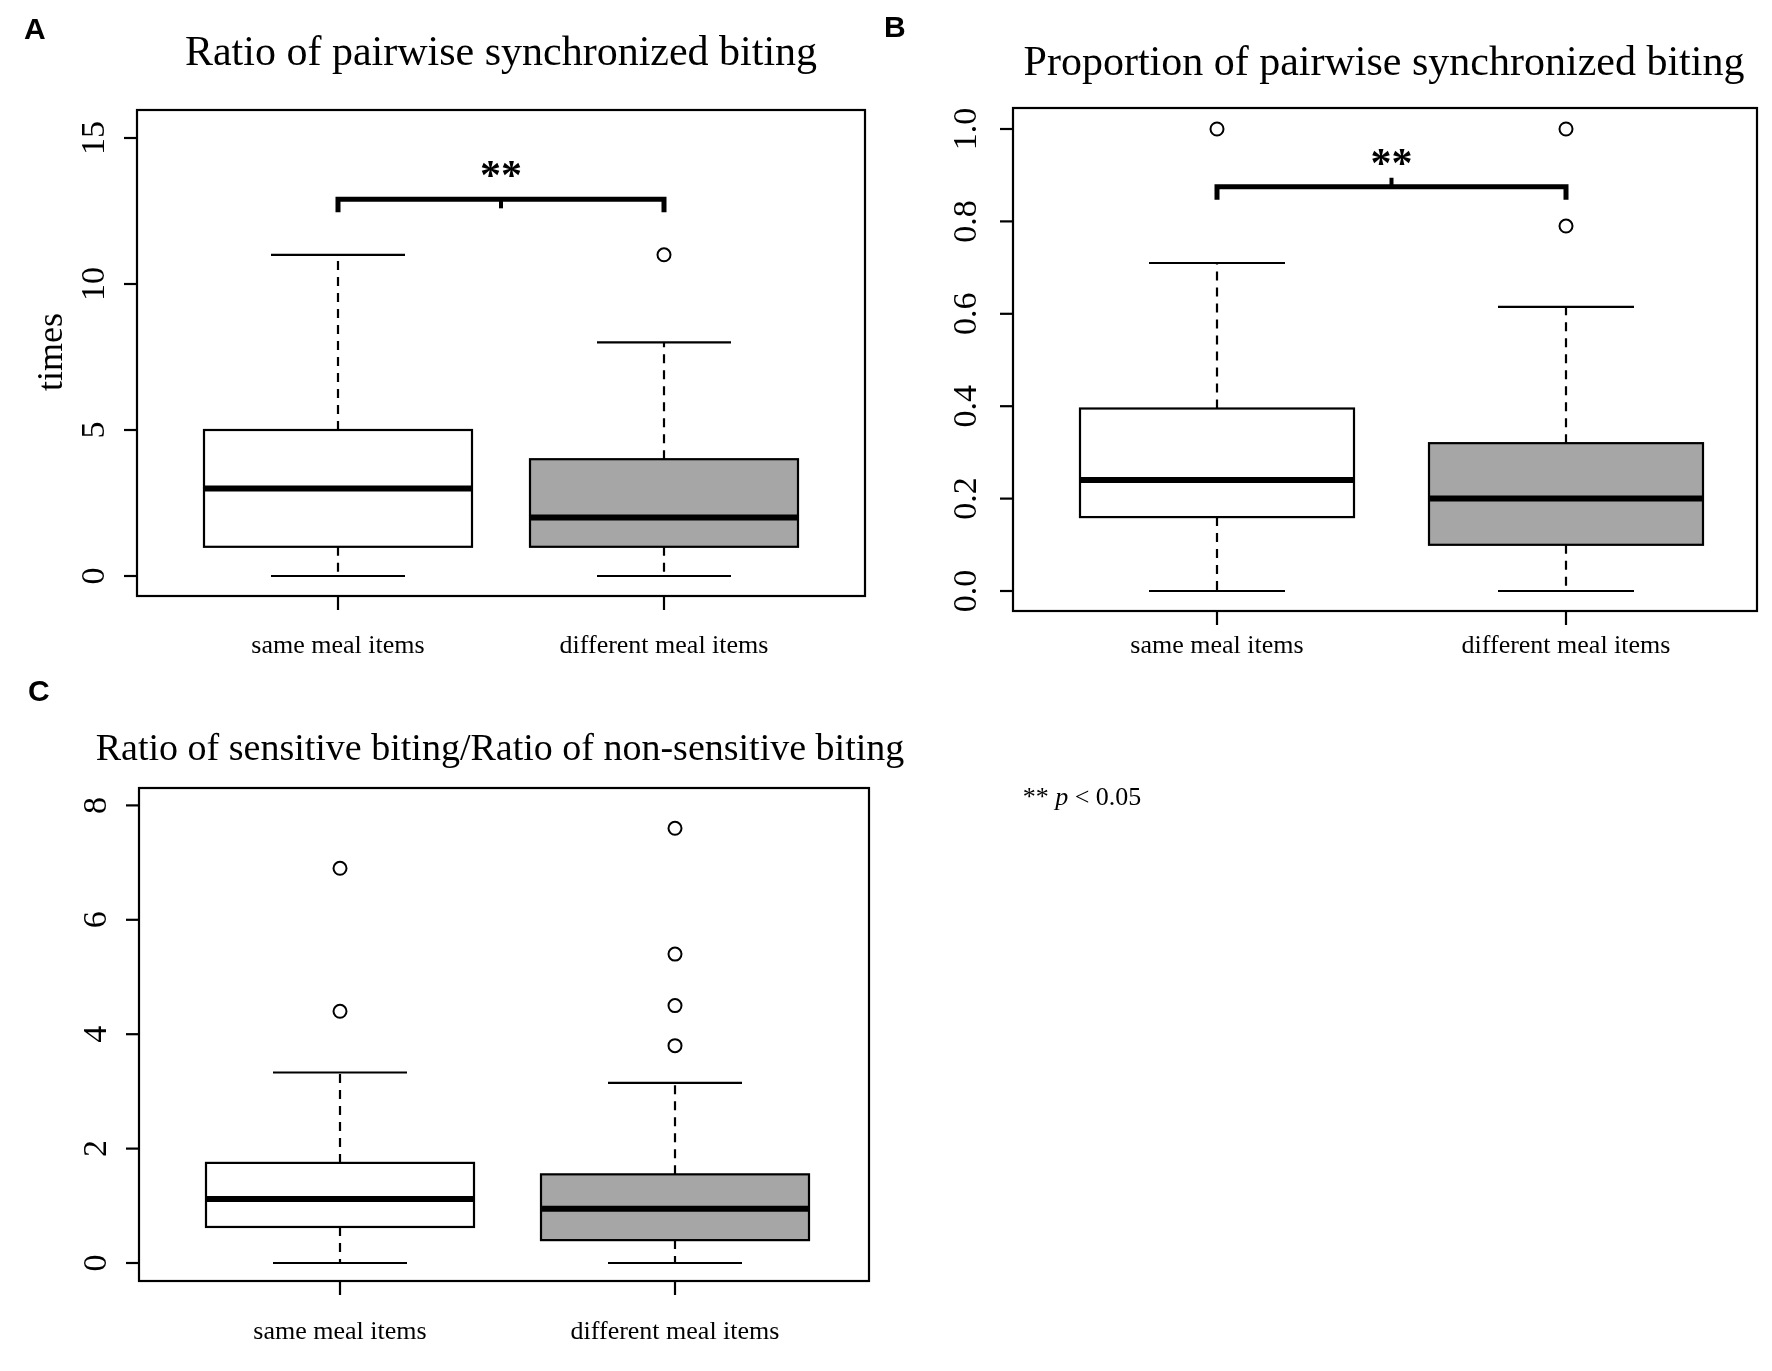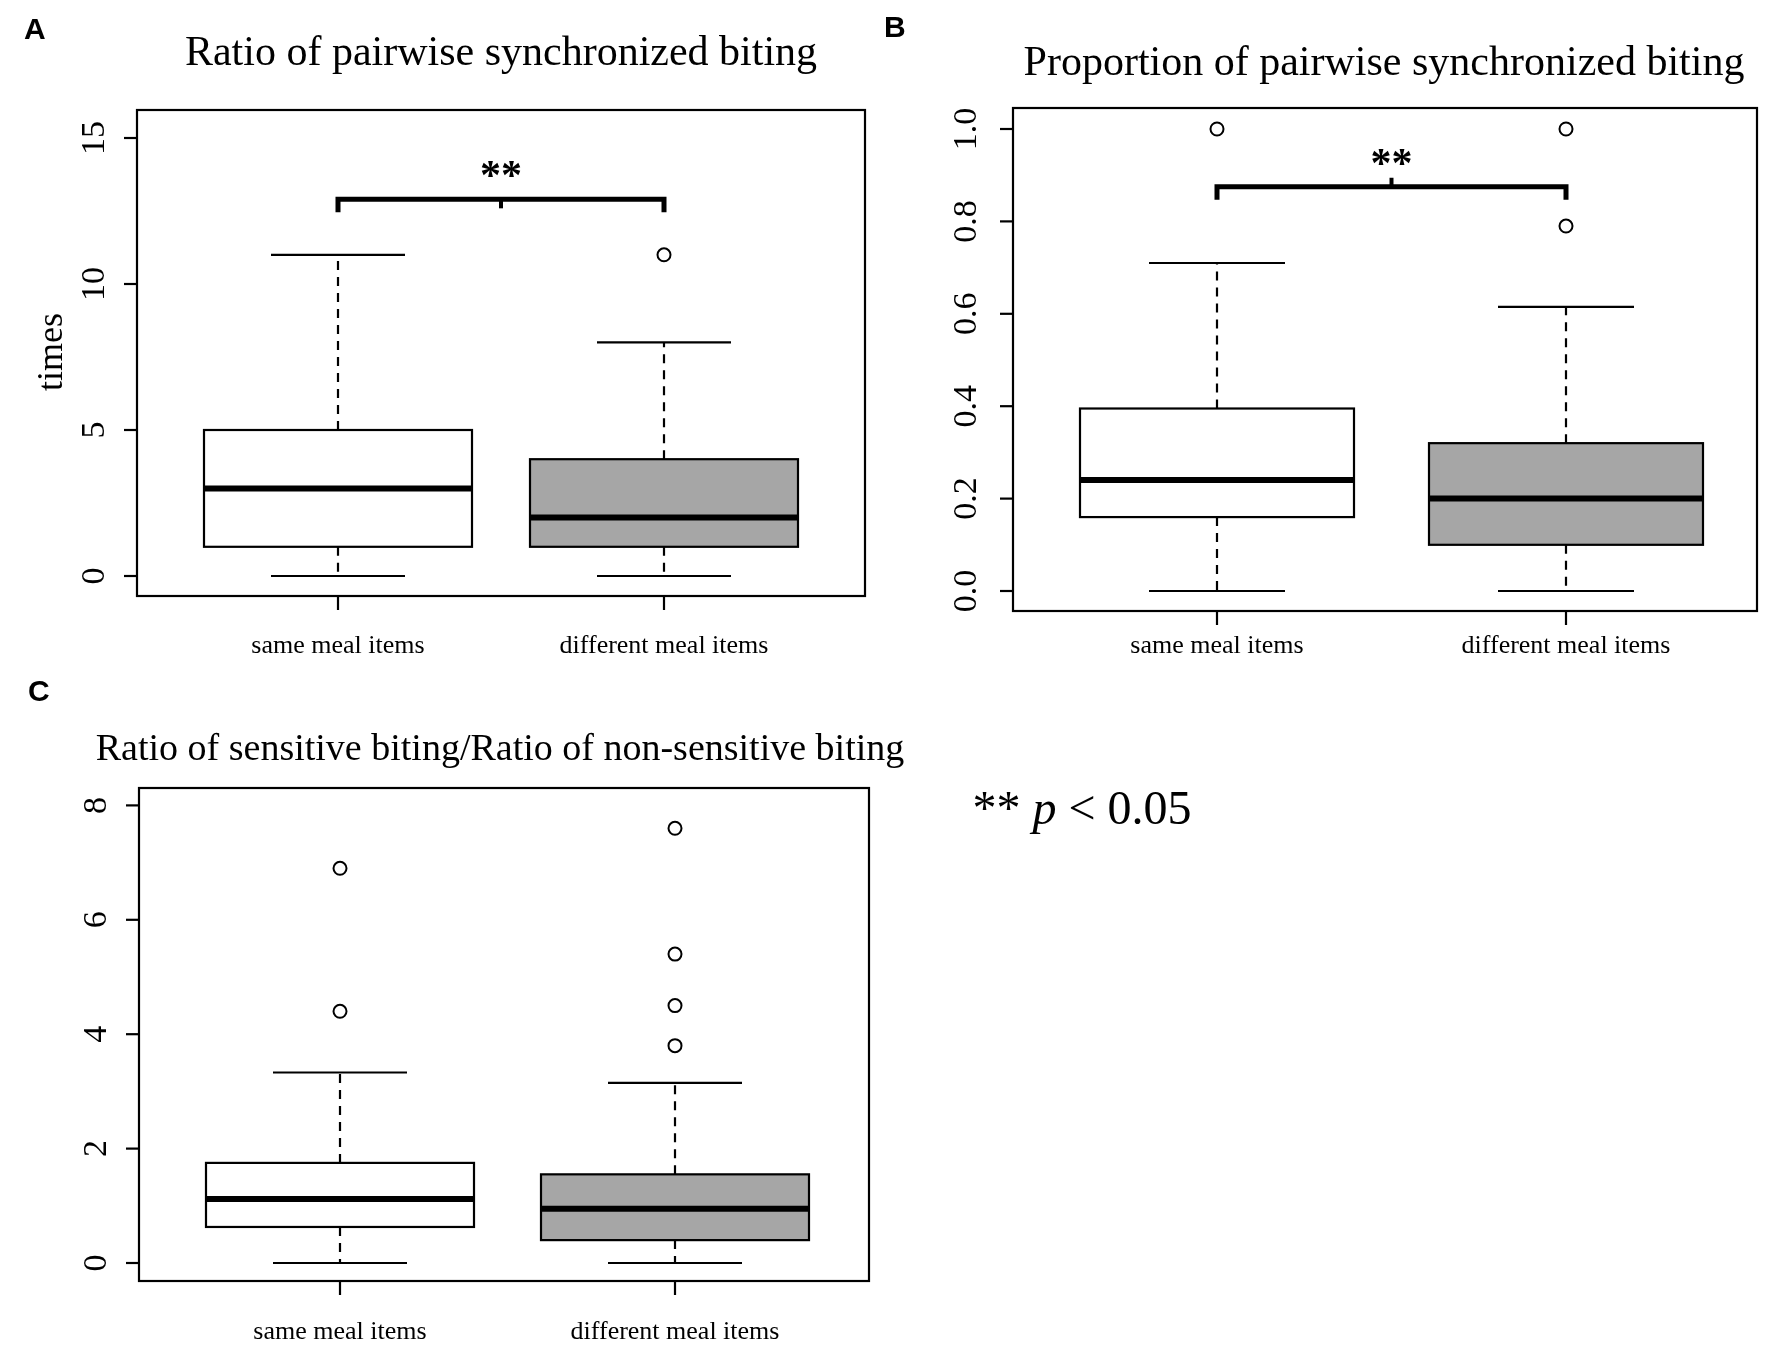--- a/index.html
+++ b/index.html
@@ -7,21 +7,21 @@
           font-family:"Liberation Serif", serif;color:#000;}
   .panel-letter{position:absolute;font-family:"Liberation Sans", sans-serif;font-weight:bold;
                 font-size:30px;line-height:1;color:#000;}
   .title{position:absolute;transform:translateX(-50%);white-space:nowrap;
          font-size:42px;line-height:1;color:#000;}
   .title-c{font-size:38px;margin-top:22px;}
   .ylab{position:absolute;transform:translate(-50%,-50%) rotate(-90deg);white-space:nowrap;
         font-size:36px;line-height:1;}
   .xlab{position:absolute;transform:translateX(-50%);white-space:nowrap;
         font-size:26px;line-height:1;}
-  .note{position:absolute;transform:translateX(-50%);white-space:nowrap;font-size:48px;line-height:1;}
+  .note{position:absolute;transform:translateX(-50%);white-space:nowrap;font-size:26px;line-height:1;}
   .note .note-p{font-style:italic;}
   svg{position:absolute;left:0;top:0;}
 </style>
 </head>
 <body>
 
 <div id="canvas">
 
   <div class="panel-letter" style="left:24px;top:14px;">A</div>
   <div class="panel-letter" style="left:884px;top:12px;">B</div>

